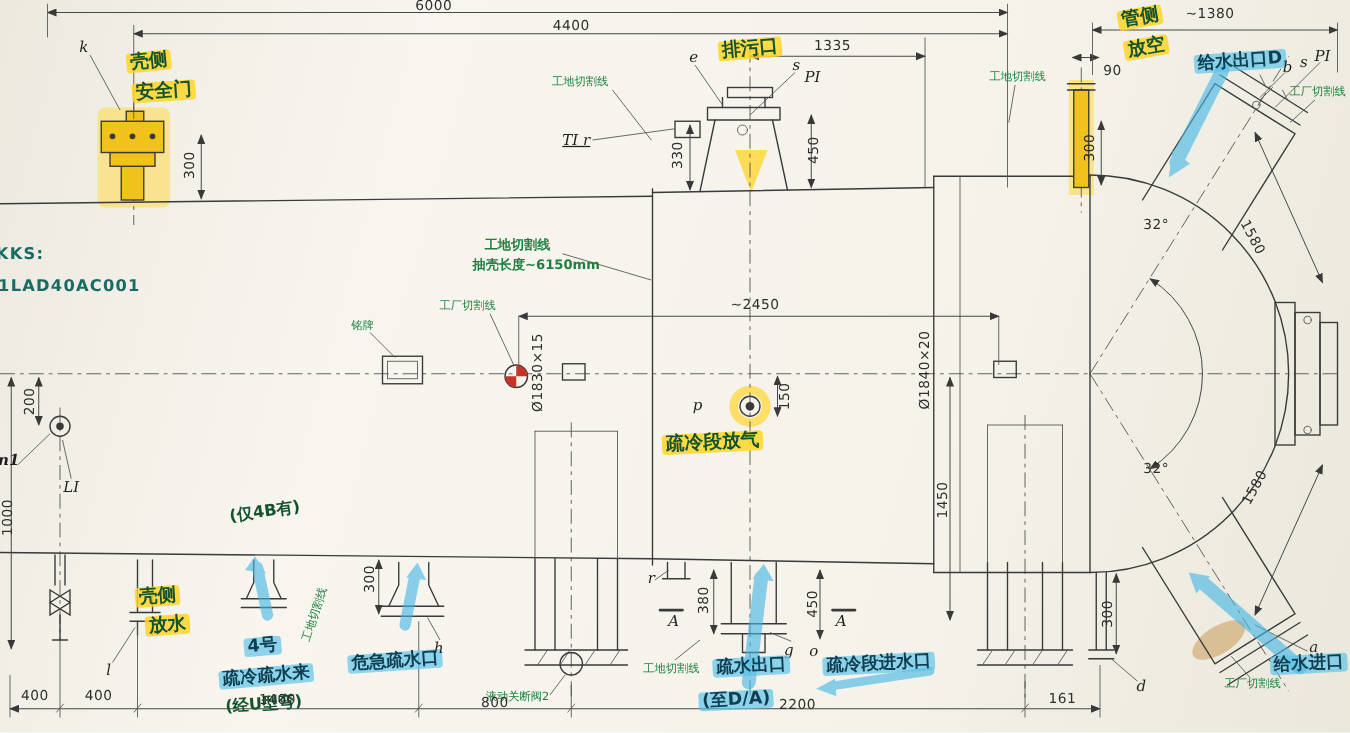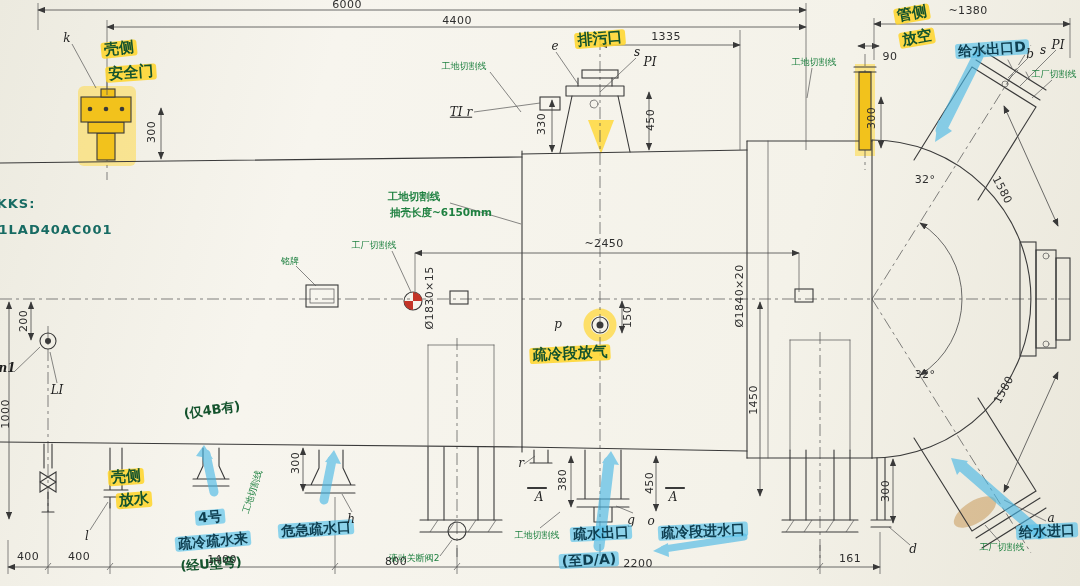--- a/index.html
+++ b/index.html
@@ -283,21 +283,21 @@
       <div class="anno hb" style="left: 992px; top: 49px; transform: translate(-50%, -50%) rotate(-4deg);">给水出口D</div>
       <div class="anno letter" style="left: 1030px; top: 54px;">b</div>
       <div class="anno letter" style="left: 1043px; top: 50px;">s</div>
       <div class="anno letter" style="left: 1058px; top: 45px;">PI</div>
       <div class="anno green-s" style="left: 1054px; top: 75px;">工厂切割线</div>
       <div class="anno dim" style="left: 925px; top: 180px;">32°</div>
       <div class="anno dim" style="left: 1002px; top: 190px; transform: translate(-50%, -50%) rotate(62deg);">1580</div>
       <div class="anno kks" style="left: 16px; top: 204px;">KKS:</div>
       <div class="anno kks" style="left: 50px; top: 230px;">X1LAD40AC001</div>
       <div class="anno green-m" style="left: 414px; top: 197px;">工地切割线</div>
-      <div class="anno green-m" style="left: 441px; top: 213px;">抽壳长度~6150mm</div>
+      <div class="anno green-m" style="left: 429px; top: 213px;">抽壳长度~6150mm</div>
       <div class="anno green-s" style="left: 374px; top: 246px;">工厂切割线</div>
       <div class="anno green-s" style="left: 290px; top: 262px; text-align: center;">铭牌</div>
       <div class="anno dim" style="left: 604px; top: 244px;">~2450</div>
       <div class="anno dim" style="left: 430px; top: 298px; transform: translate(-50%, -50%) rotate(-90deg);">Ø1830×15</div>
       <div class="anno dim" style="left: 740px; top: 296px; transform: translate(-50%, -50%) rotate(-90deg);">Ø1840×20</div>
       <div class="anno dim" style="left: 628px; top: 317px; transform: translate(-50%, -50%) rotate(-90deg);">150</div>
       <div class="anno letter" style="left: 558px; top: 324px;">p</div>
       <div class="anno hy" style="left: 570px; top: 354px; transform: translate(-50%, -50%) rotate(-3deg);">疏冷段放气</div>
       <div class="anno dim" style="left: 24px; top: 321px; transform: translate(-50%, -50%) rotate(-90deg);">200</div>
       <div class="anno letter" style="left: 7px; top: 368px; font-weight: bold;">n1</div>

